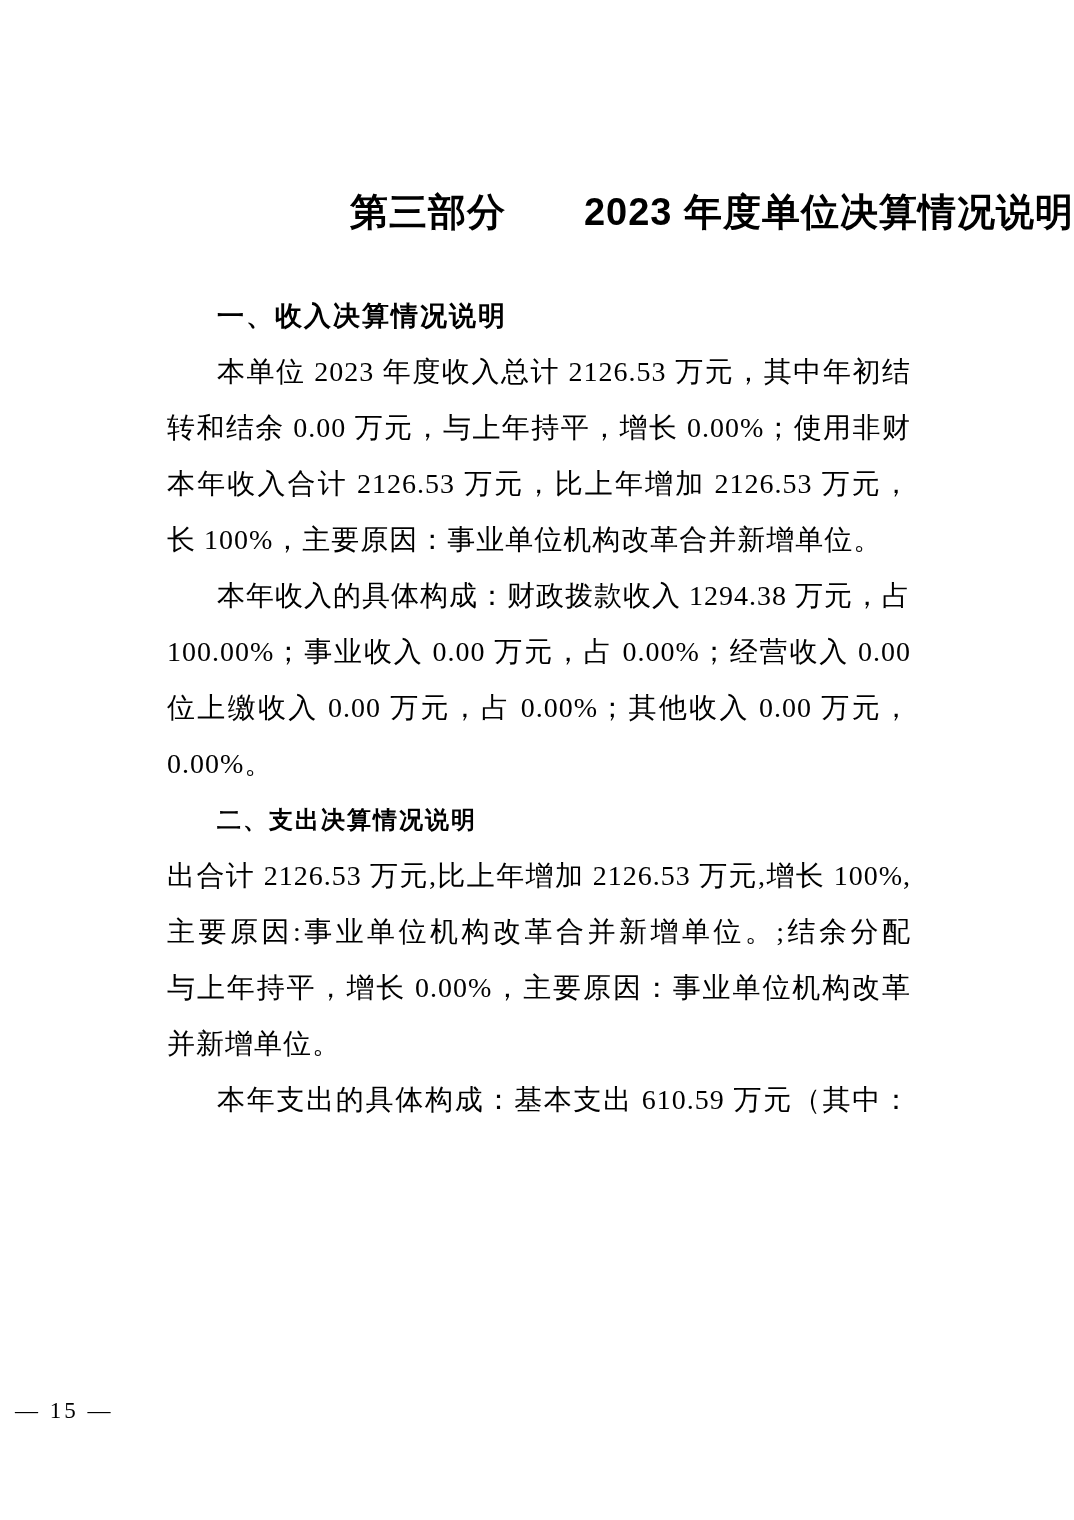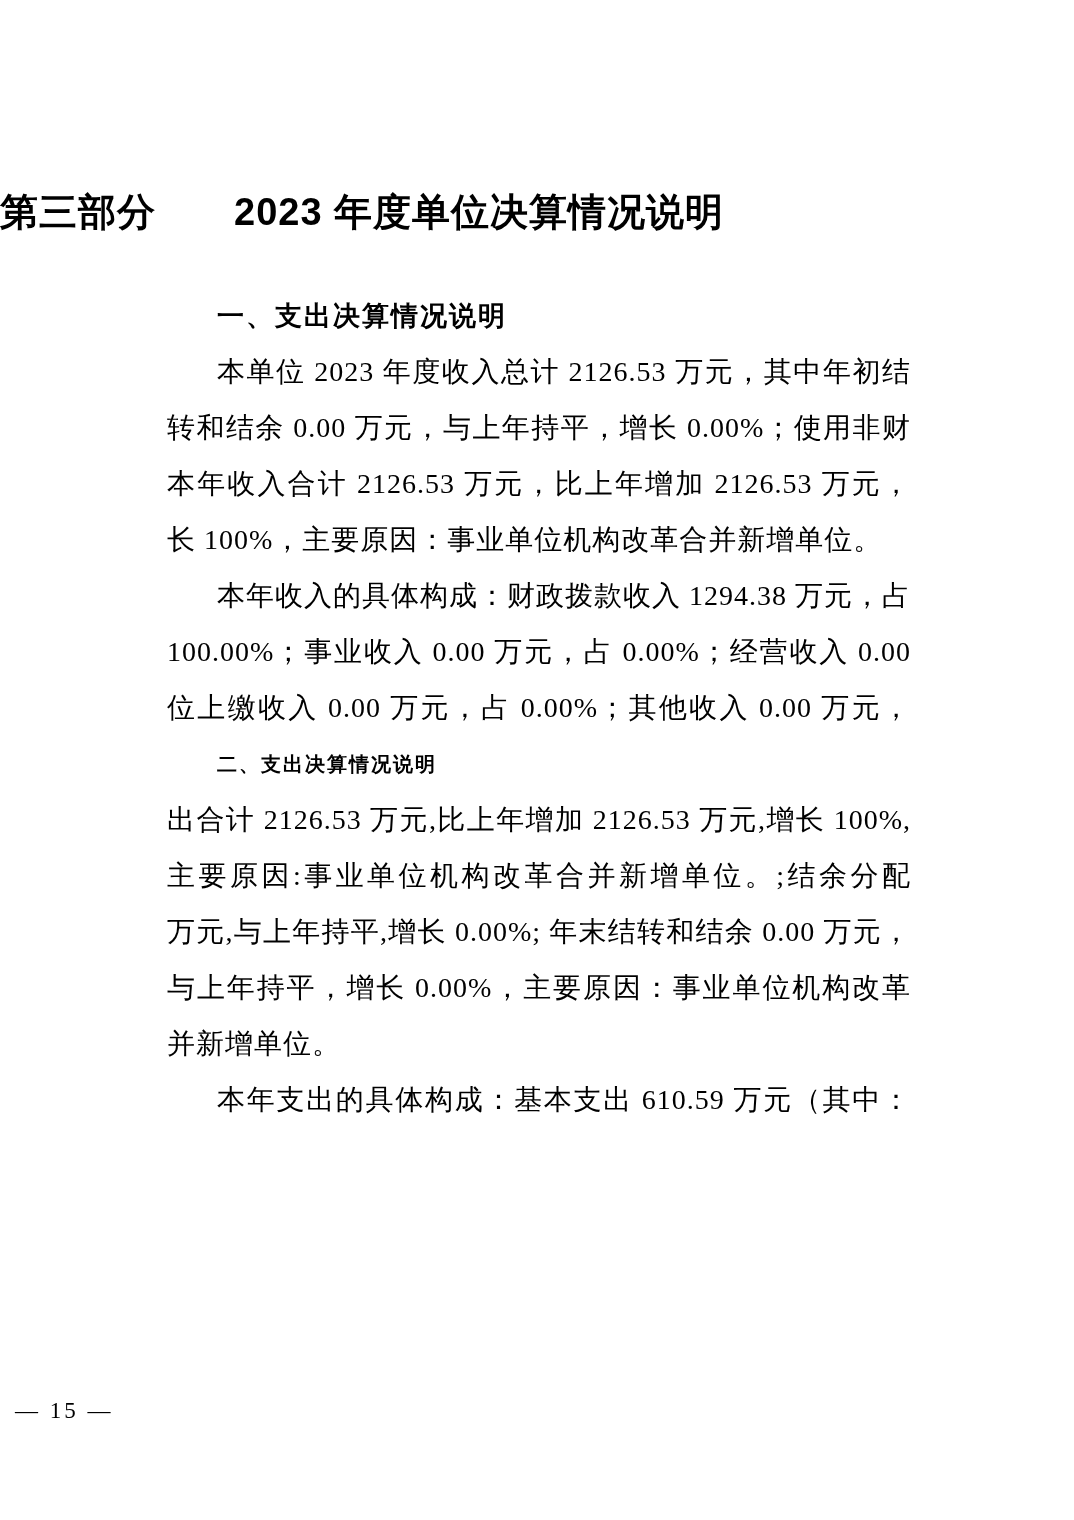--- a/index.html
+++ b/index.html
@@ -11,21 +11,21 @@
   }
   .page {
     position: relative;
     width: 1074px;
     height: 1520px;
     background: #ffffff;
     overflow: hidden;
   }
   .doc-title {
     margin-top: 188px;
-    text-align: left;
+    text-align: right;
     font-family: "Liberation Sans", "DejaVu Sans", sans-serif;
     font-weight: bold;
     font-size: 38px;
     line-height: 48px;
     letter-spacing: 1px;
     white-space: pre;
   }
   .content {
     margin-left: 167px;
     width: 744px;
@@ -42,21 +42,21 @@
   .line.fill {
     white-space: normal;
     text-align: justify;
     text-align-last: justify;
     text-justify: inter-character;
   }
   .line.indent { padding-left: 50px; }
   .line.section-heading {
     font-family: "Liberation Sans", "DejaVu Sans", sans-serif;
     font-weight: bold;
-    font-size: 20px;
+    font-size: 24px;
     padding-left: 50px;
     letter-spacing: 2px;
   }
   .section-heading-first {
     font-family: "Liberation Sans", "DejaVu Sans", sans-serif;
     font-weight: bold;
     font-size: 27px;
     height: 56px;
     line-height: 56px;
     padding-left: 50px;
@@ -74,36 +74,36 @@
 </style>
 </head>
 <body>
 
 <div class="page">
 
   <div class="doc-title">第三部分　　2023 年度单位决算情况说明</div>
 
   <div class="content">
 
-    <div class="section-heading-first first-gap">一、支出决算情况说明</div>
+    <div class="section-heading-first first-gap">一、收入决算情况说明</div>
 
     <div class="line fill indent">本单位 2023 年度收入总计 2126.53 万元，其中年初结</div>
     <div class="line fill">转和结余 0.00 万元，与上年持平，增长 0.00%；使用非财政</div>
     <div class="line fill">本年收入合计 2126.53 万元，比上年增加 2126.53 万元，增</div>
     <div class="line">长 100%，主要原因：事业单位机构改革合并新增单位。</div>
 
     <div class="line fill indent">本年收入的具体构成：财政拨款收入 1294.38 万元，占</div>
     <div class="line fill">100.00%；事业收入 0.00 万元，占 0.00%；经营收入 0.00 万</div>
     <div class="line fill">位上缴收入 0.00 万元，占 0.00%；其他收入 0.00 万元，占</div>
+    <div class="line">0.00%。</div>
 
     <div class="line section-heading">二、支出决算情况说明</div>
 
     <div class="line fill">出合计 2126.53 万元,比上年增加 2126.53 万元,增长 100%,</div>
     <div class="line fill">主要原因:事业单位机构改革合并新增单位。;结余分配 0.00</div>
-    <div class="line fill">万元,与上年持平,增长 0.00%; 年末结转和结余 0.00 万元，</div>
     <div class="line fill">与上年持平，增长 0.00%，主要原因：事业单位机构改革合</div>
     <div class="line">并新增单位。</div>
 
     <div class="line fill indent">本年支出的具体构成：基本支出 610.59 万元（其中：</div>
 
   </div>
 
   <div class="footer">— 15 —</div>
 
 </div>

